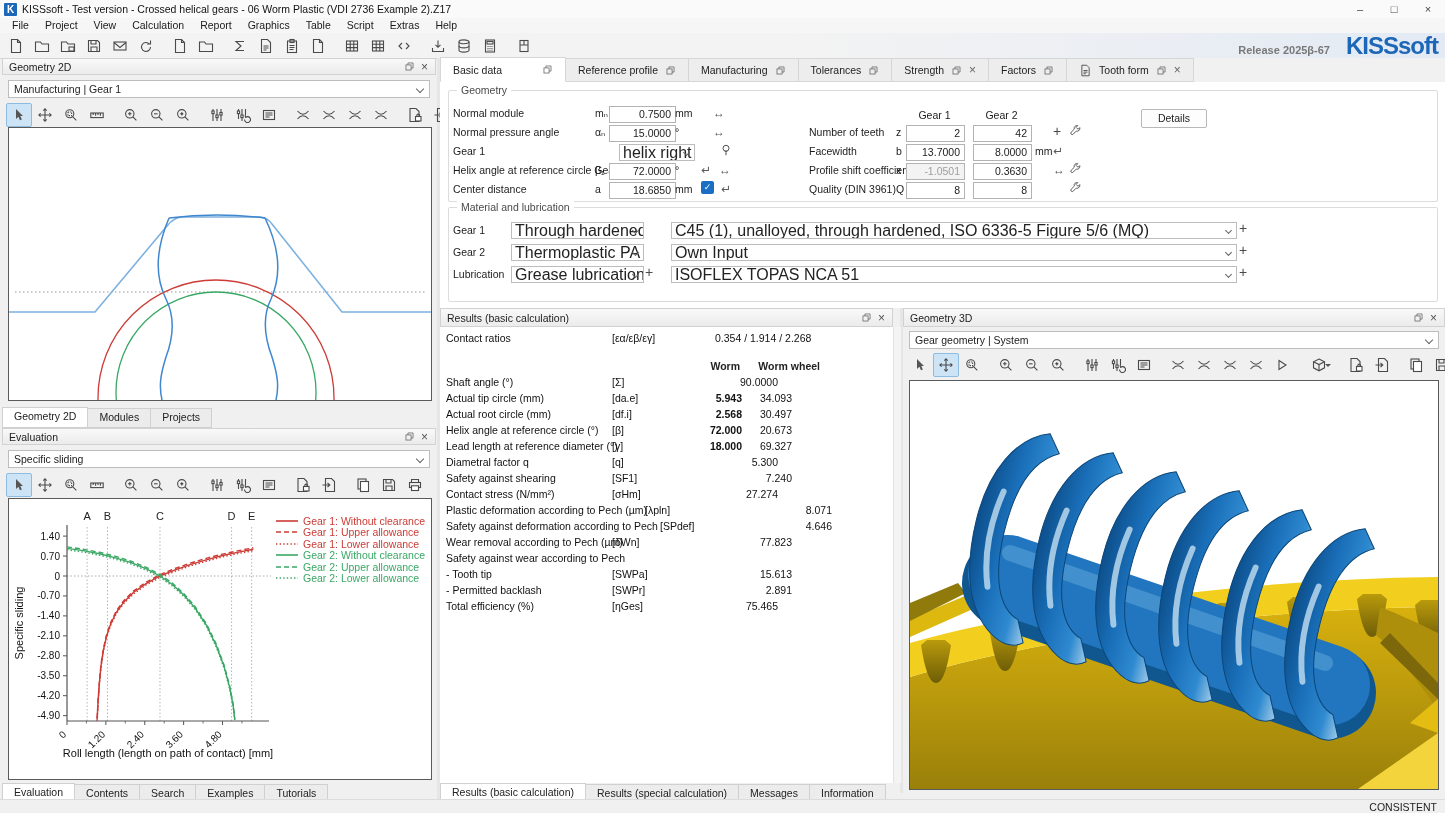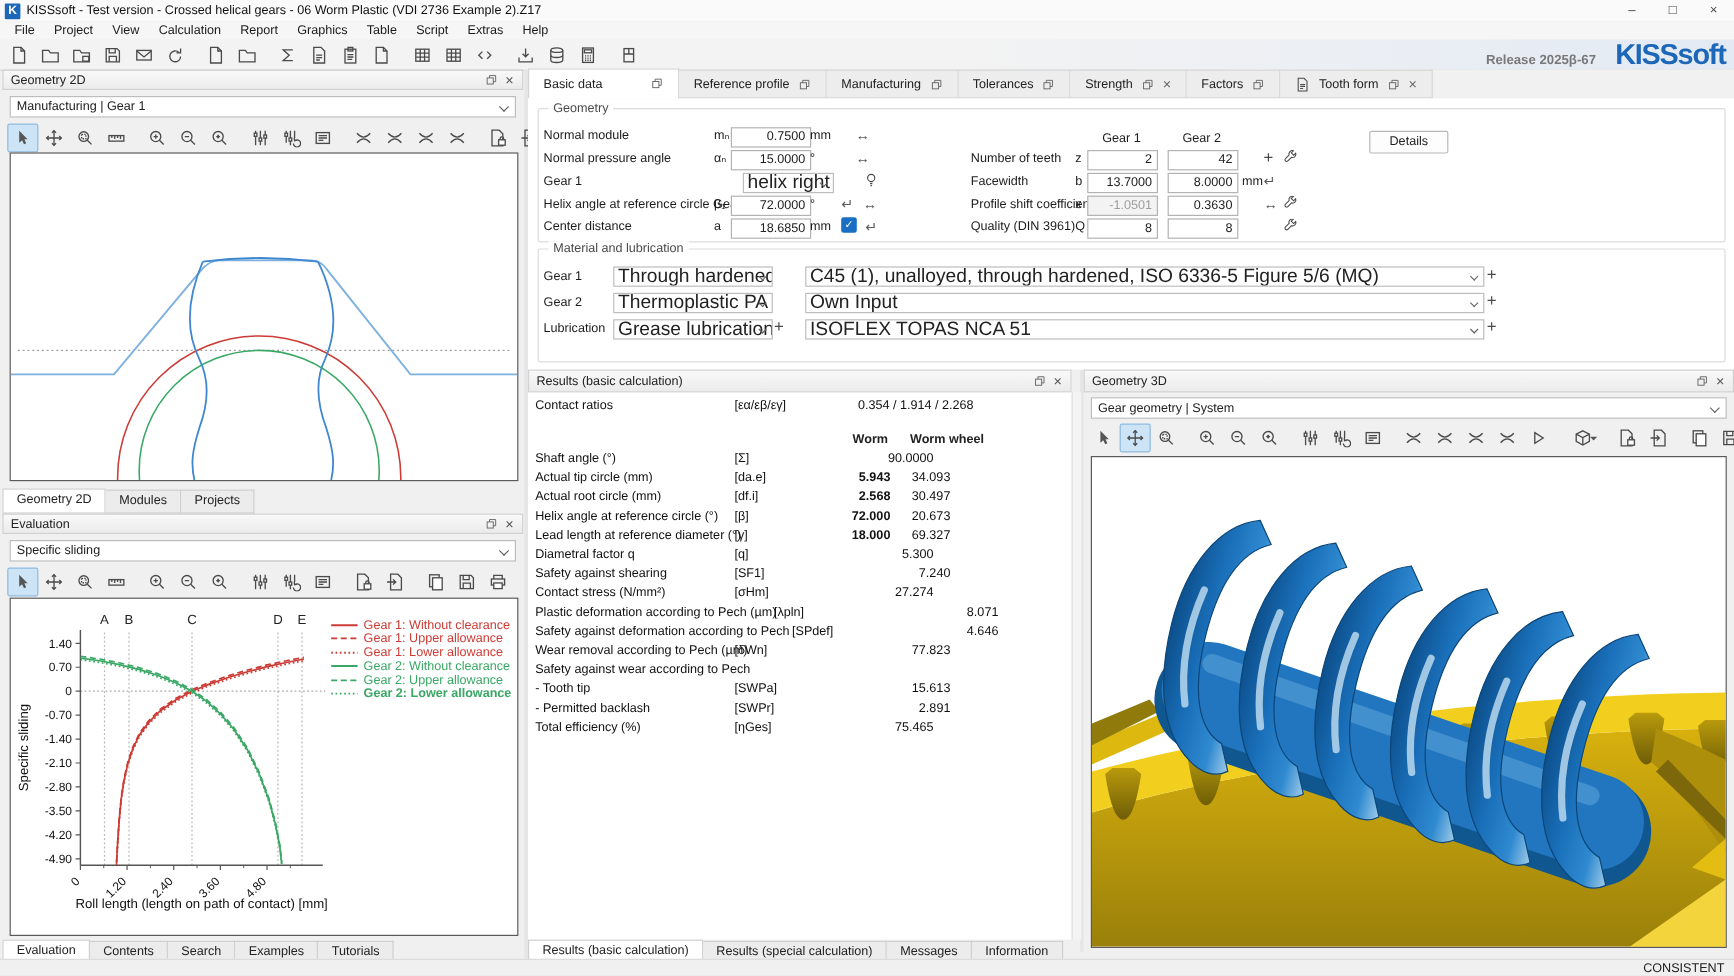--- a/index.html
+++ b/index.html
@@ -756,21 +756,21 @@
           <div class="lg-item">
             <svg viewBox="0 0 24 8">
               <line x1="1" y1="4" x2="23" y2="4" stroke="#3aa865" stroke-width="1.6" stroke-dasharray="5 3"></line>
             </svg>
             <span style="color: rgb(58, 168, 101);">Gear 2: Upper allowance</span>
           </div>
           <div class="lg-item">
             <svg viewBox="0 0 24 8">
               <line x1="1" y1="4" x2="23" y2="4" stroke="#3aa865" stroke-width="1.6" stroke-dasharray="1.4 2.2"></line>
             </svg>
-            <span style="color: rgb(58, 168, 101); font-weight: bold;">Gear 2: Lower allowance</span>
+            <span style="color: rgb(58, 168, 101);">Gear 2: Lower allowance</span>
           </div>
         </div>
     </div>
   </div>
   <div class="stabs" style="left:2px;top:783px">
 
       <div class="stab active">Evaluation</div>
 
       <div class="stab">Contents</div>
 

